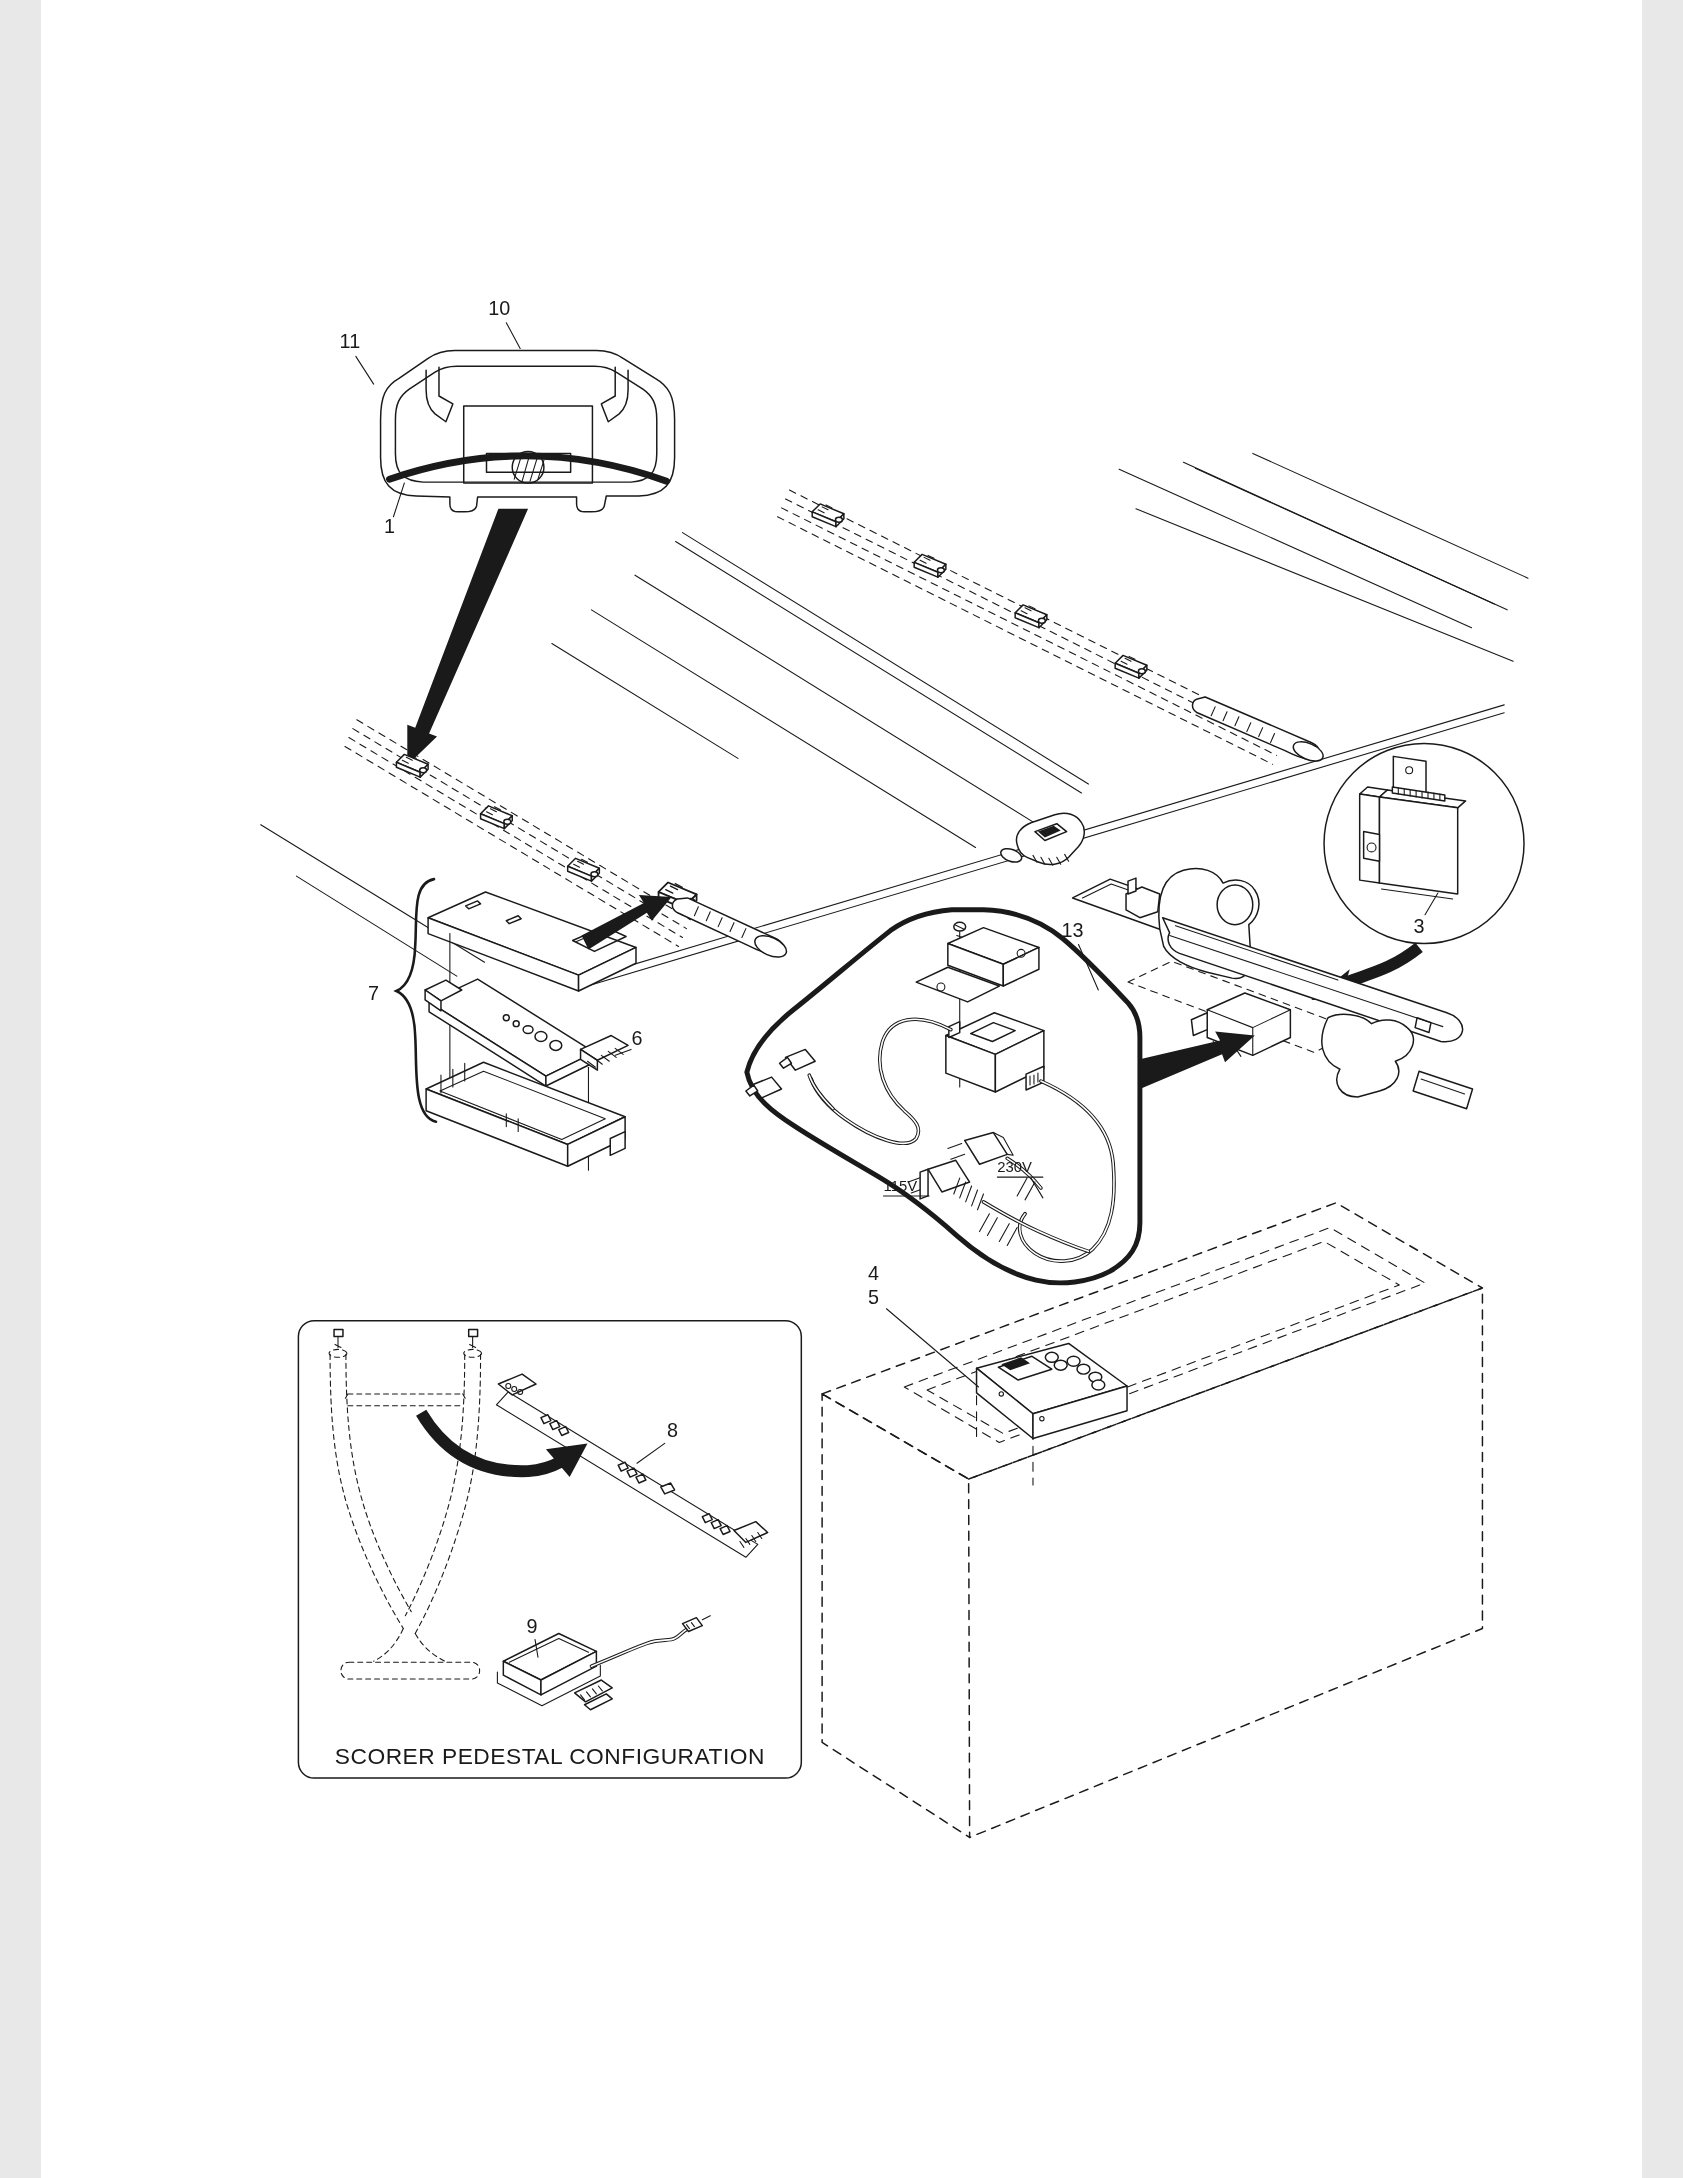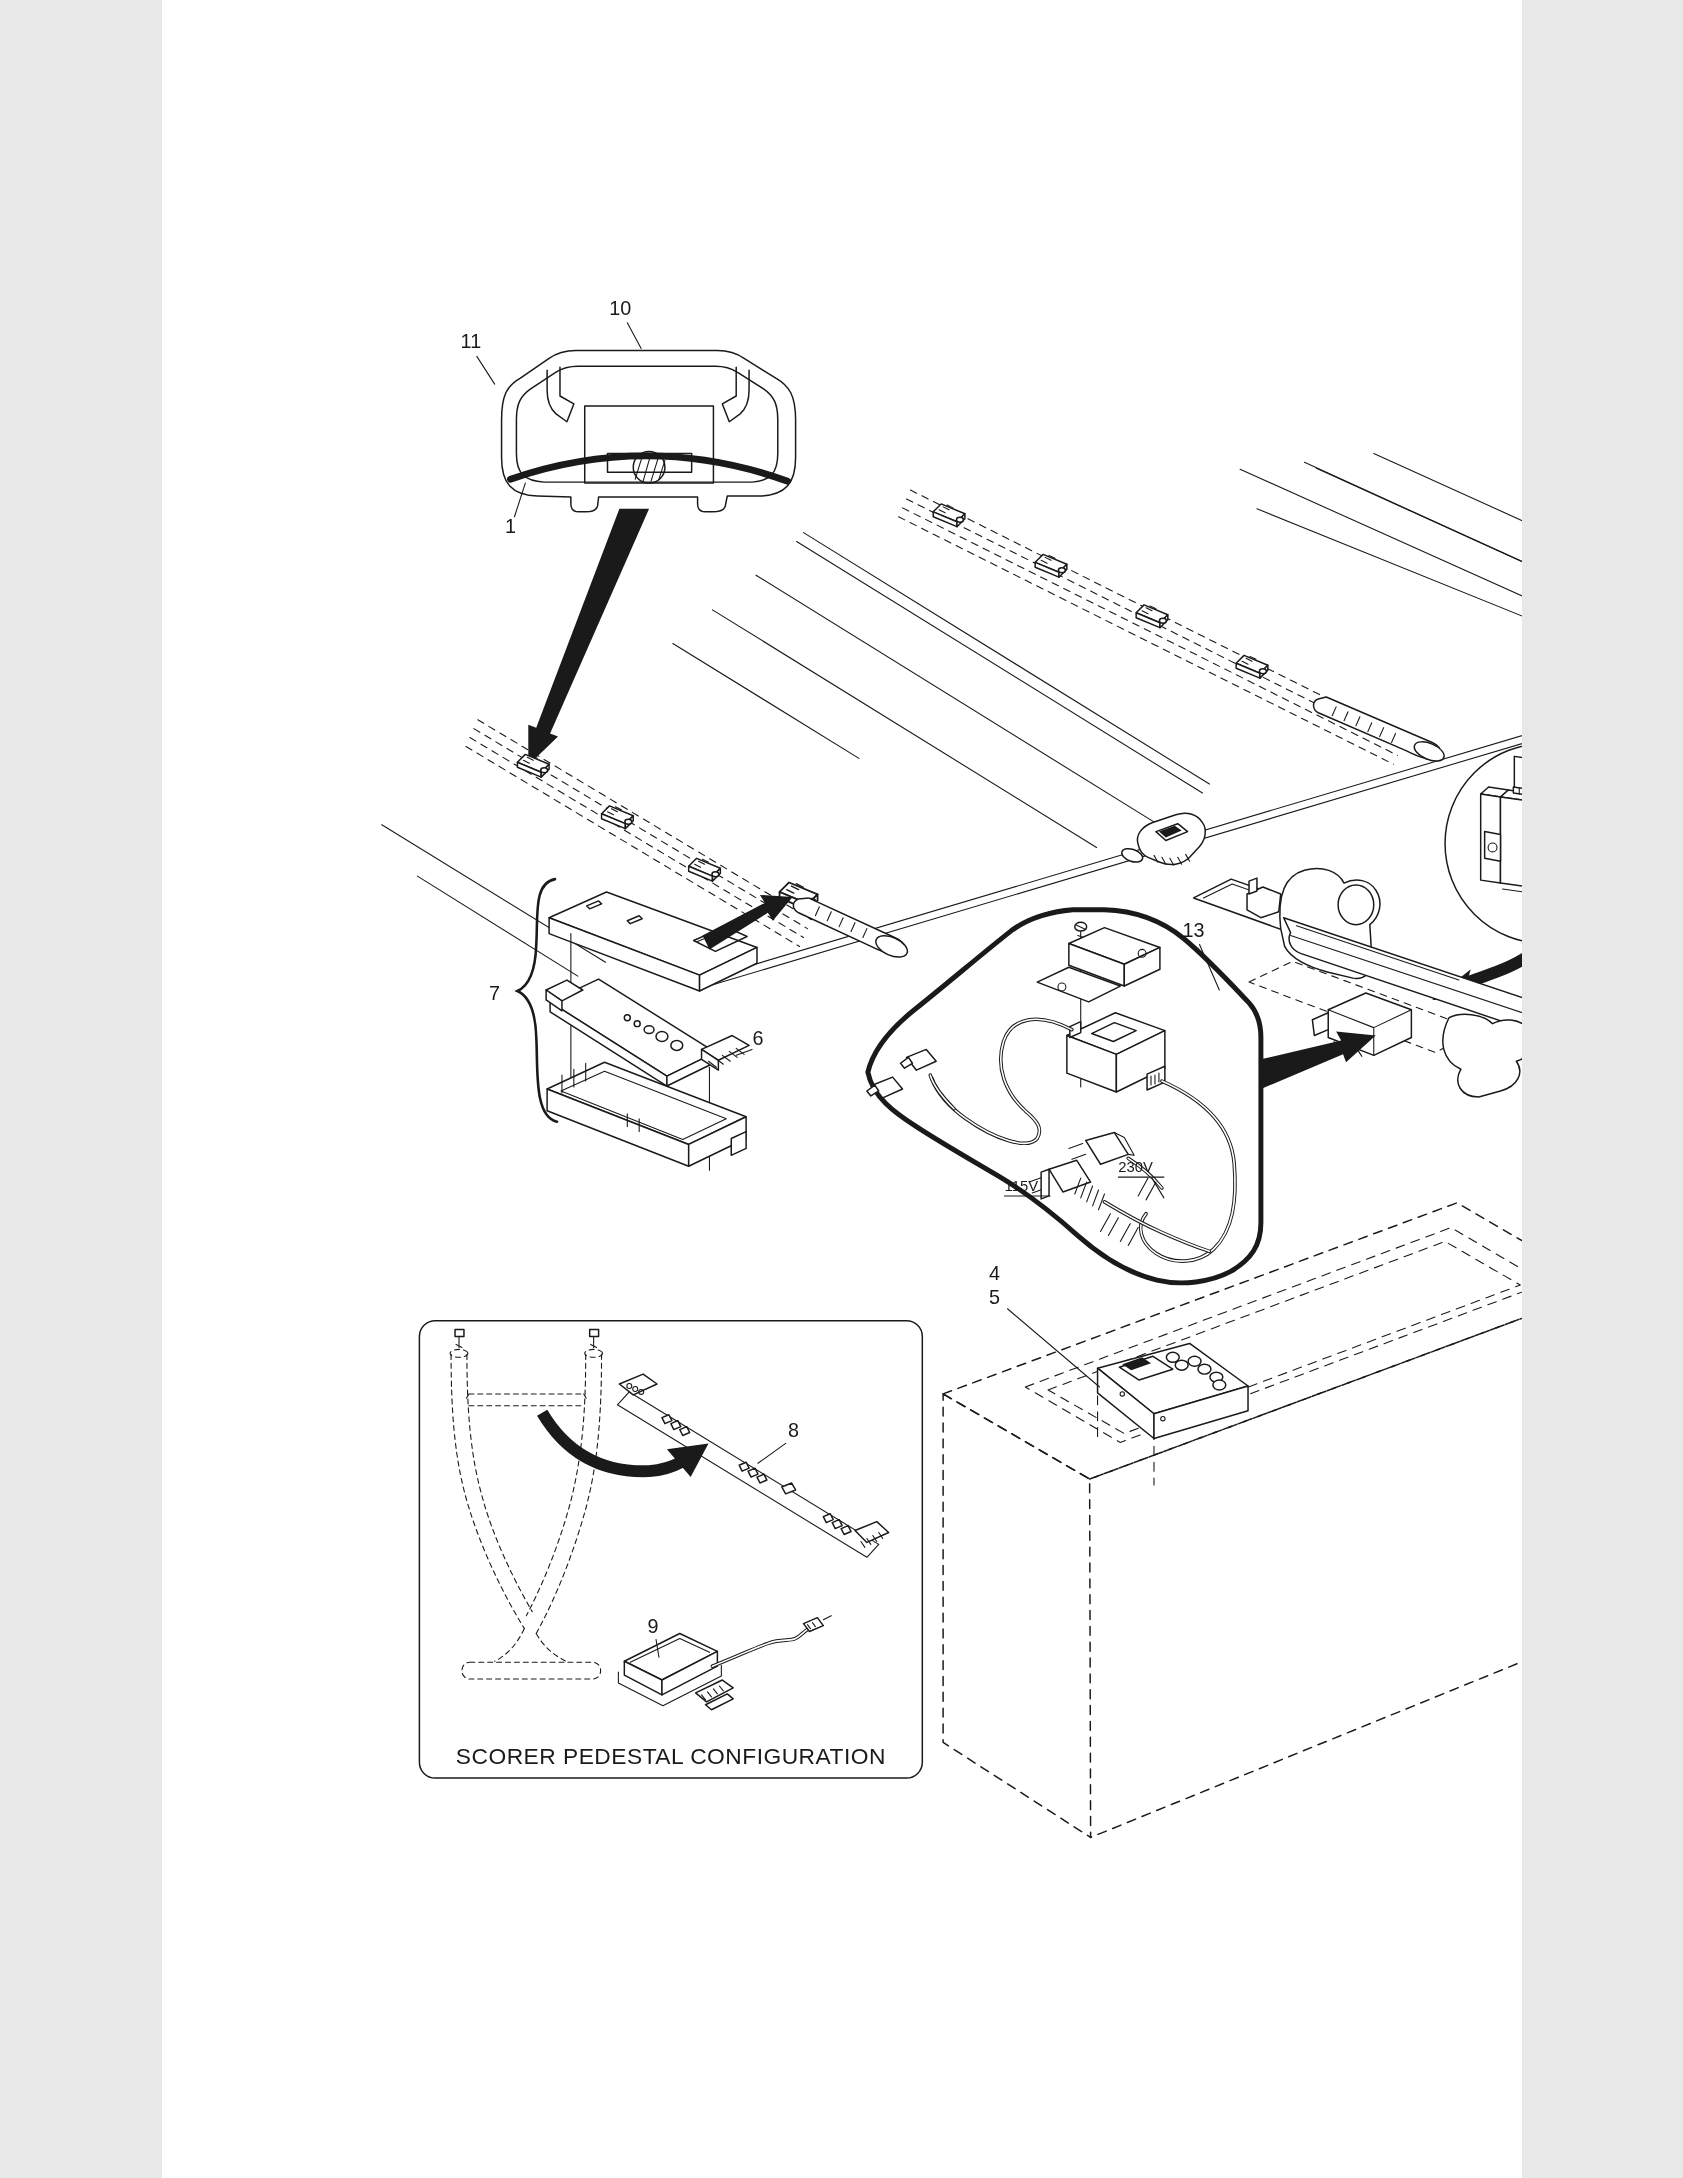--- a/index.html
+++ b/index.html
@@ -1,18 +1,18 @@
 <!DOCTYPE html>
 <html style="--ink: #1a1a1a; --paper: #ffffff;"><head>
 <meta charset="utf-8">
 <style>
   :root { --ink:#1a1a1a; --paper:#ffffff; }
   html,body { margin:0; padding:0; background:#e8e8e8; }
   #page {
-    position:relative; width:1360px; height:2178px; background:var(--paper);
+    position:relative; width:1601px; height:2178px; background:var(--paper);
     font-family:"Liberation Sans", sans-serif; margin:0 auto; overflow:hidden;
   }
   svg { display:block; }
   .ln  { fill:none; stroke:var(--ink); stroke-width:1.5; stroke-linecap:round; stroke-linejoin:round; }
   .thin{ fill:none; stroke:var(--ink); stroke-width:1.1; stroke-linecap:round; stroke-linejoin:round; }
   .fw  { fill:var(--paper); stroke:var(--ink); stroke-width:1.5; stroke-linejoin:round; }
   .fb  { fill:var(--ink); stroke:none; }
   .dash  { stroke-dasharray:7 6; }
   .dash2 { stroke-dasharray:9 7; }
   .dash3 { stroke-dasharray:5 4; }

